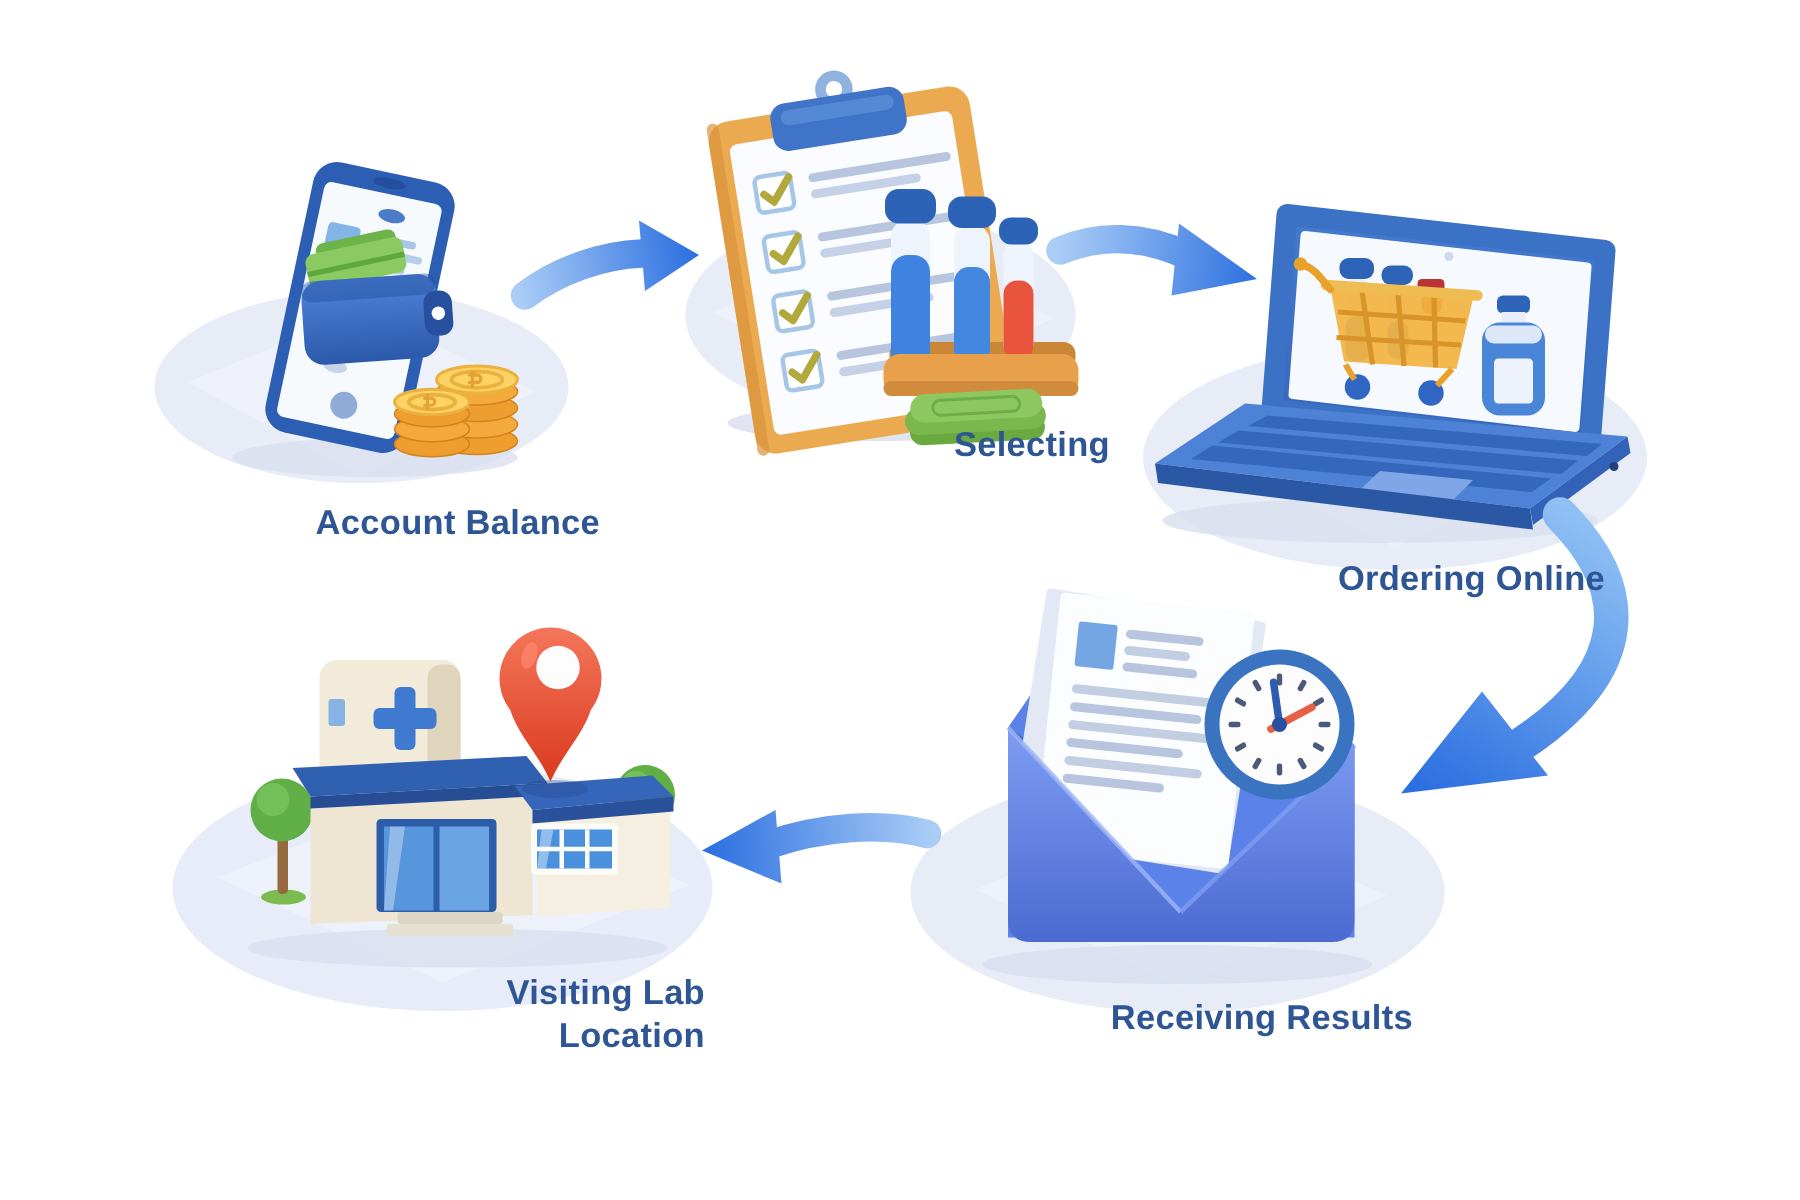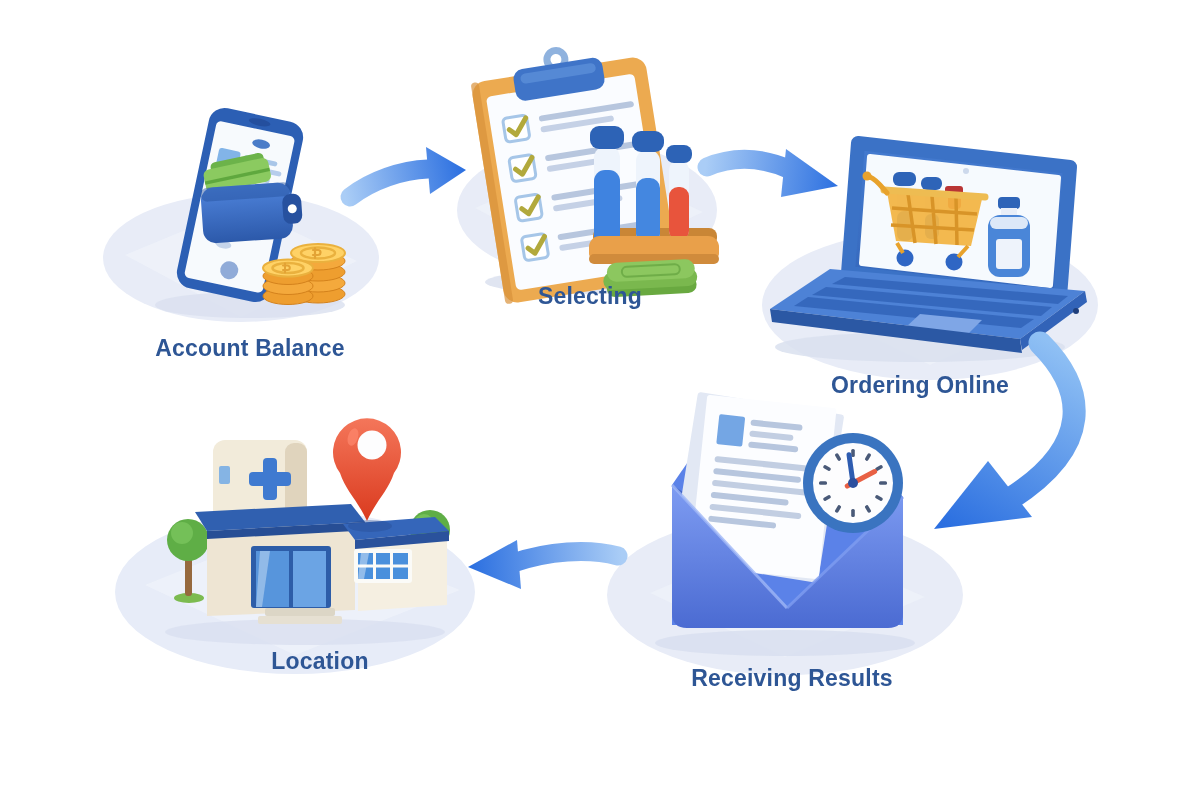--- a/index.html
+++ b/index.html
@@ -3,21 +3,21 @@
 <meta charset="utf-8">
 <title>Diagram</title>
 <style>
   html,body{margin:0;padding:0;background:#ffffff;}
   .canvas{
     position:relative;width:1200px;height:800px;background:#ffffff;
     overflow:hidden;font-family:"Liberation Sans",sans-serif;
   }
   .flow-svg{position:absolute;left:0;top:0;}
   .step-label{
-    position:absolute;width:300px;text-align:center;
+    position:absolute;width:300px;text-align:right;
     color:#2e5695;font-weight:700;font-size:23px;line-height:29px;
     letter-spacing:.2px;
   }
   .step-label span{display:block;}
 </style>
 </head>
 <body>
 
 <div class="canvas">
 
@@ -370,16 +370,17 @@
   <span>Ordering Online</span>
   <span></span>
 </div>
 
 <div class="step-label" style="left:642px;top:664px;">
   <span>Receiving Results</span>
   <span></span>
 </div>
 
 <div class="step-label" style="left:170px;top:647px;">
+  <span>Visiting Lab</span>
   <span>Location</span>
 </div>
 
 </div>
 
 </body></html>

